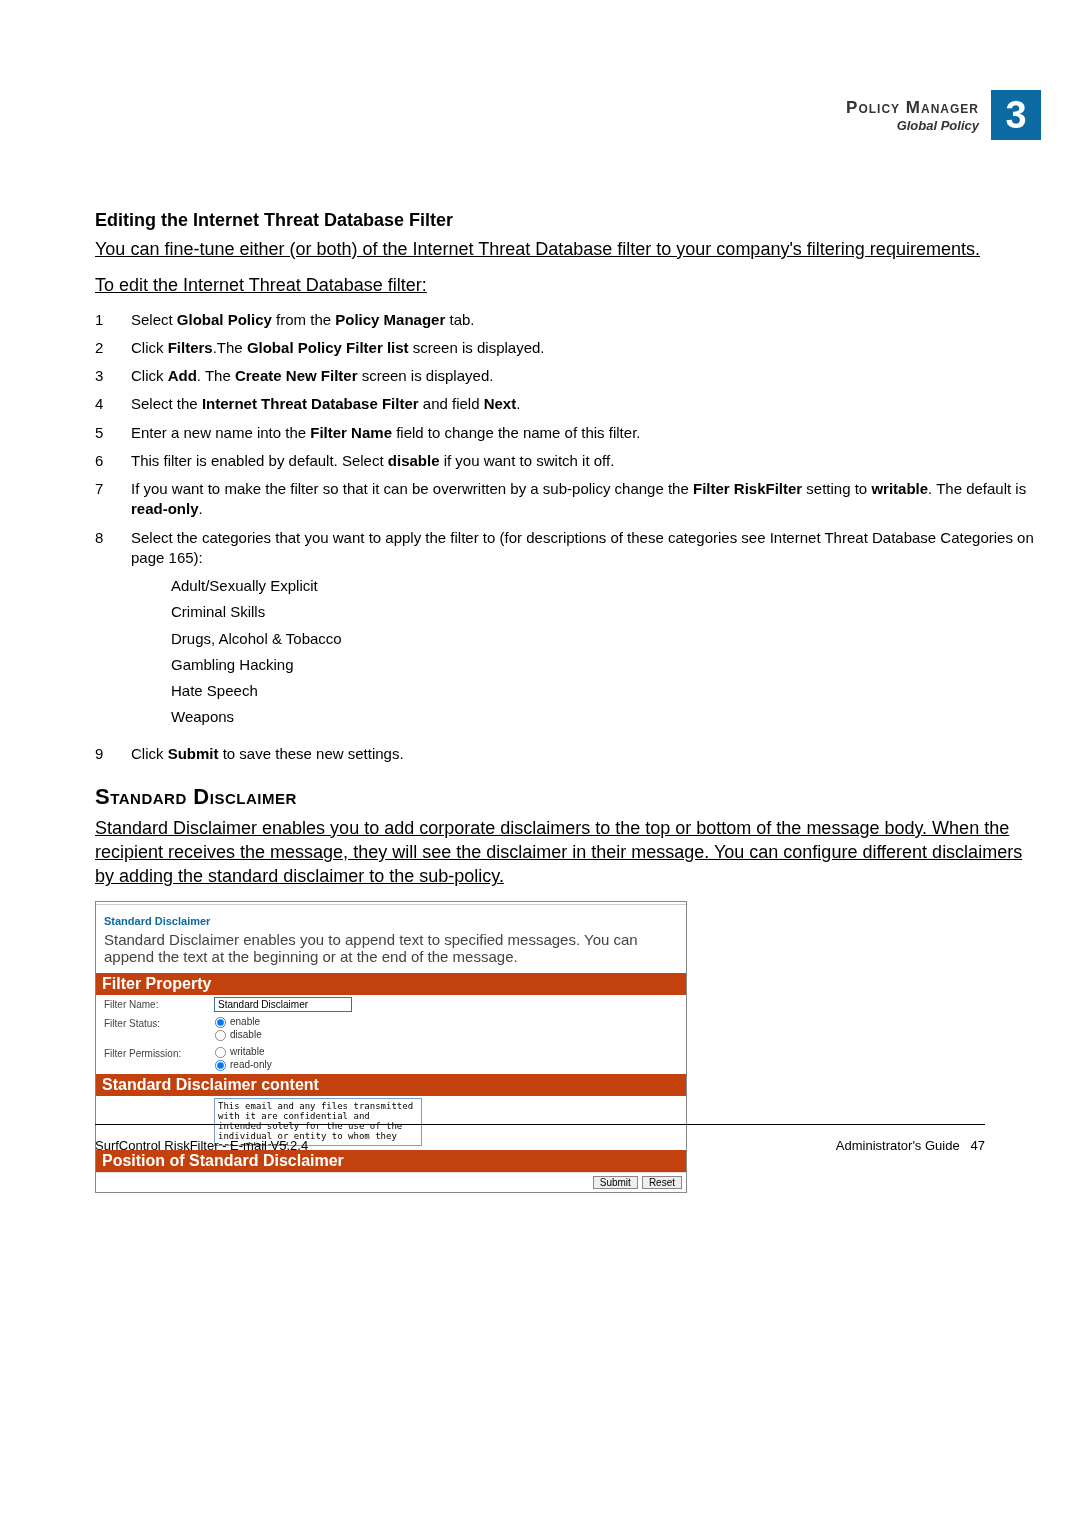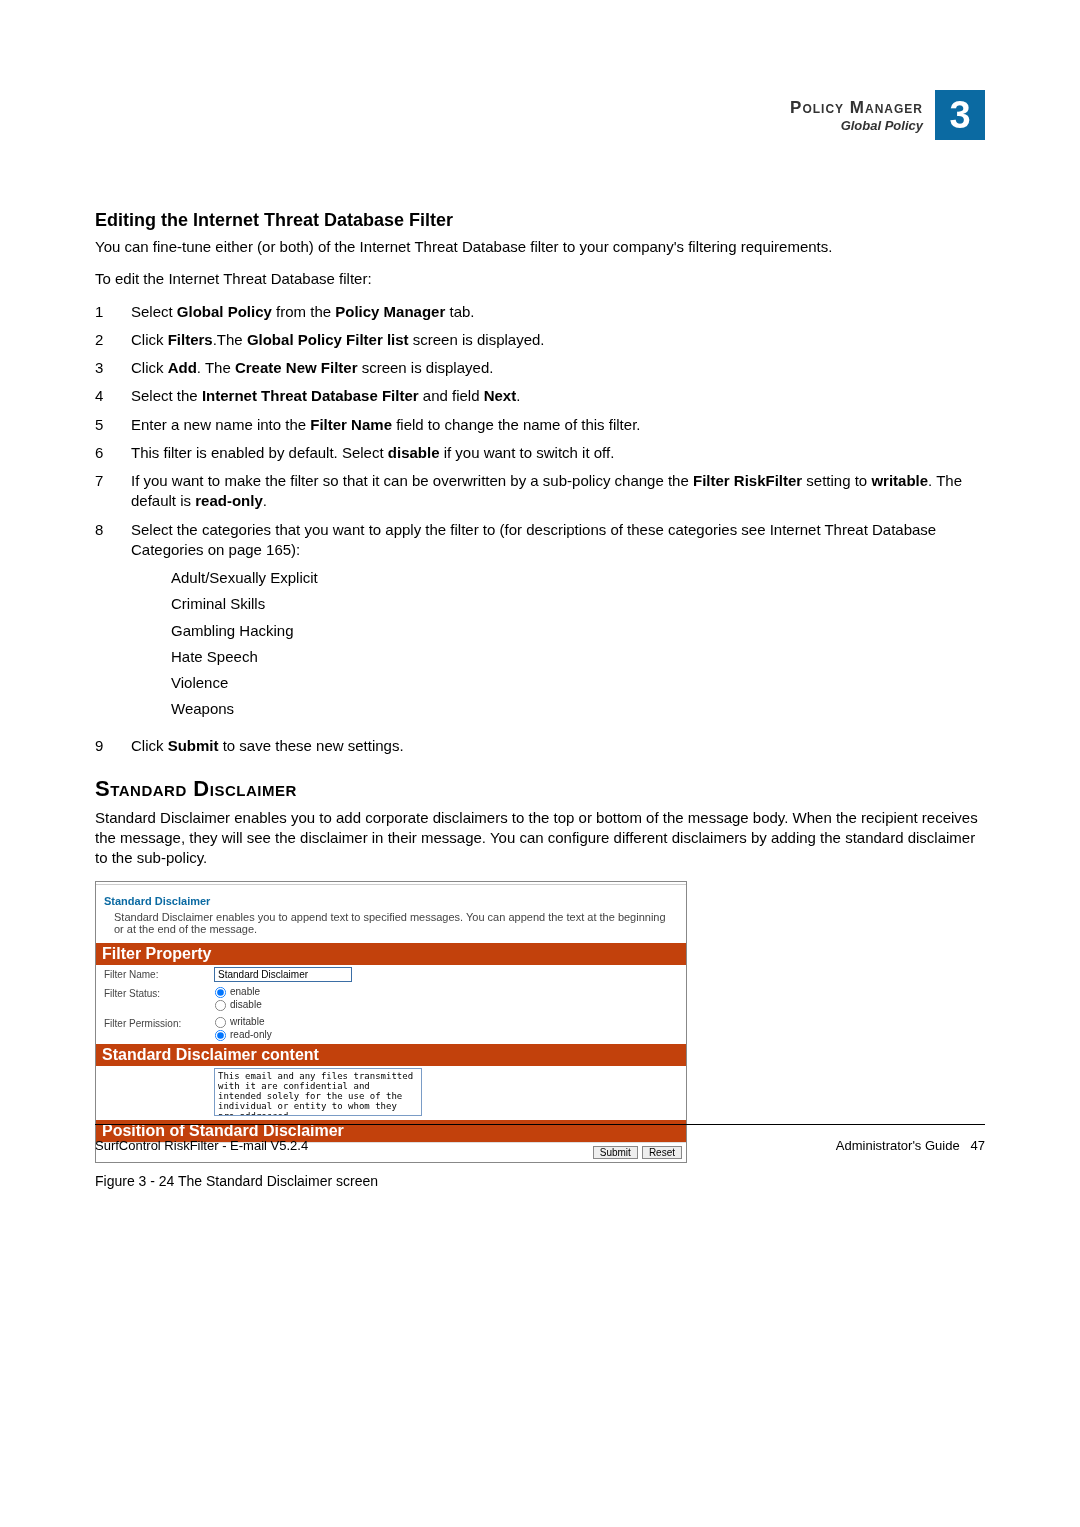--- a/index.html
+++ b/index.html
@@ -7,21 +7,21 @@
     background: #fff;
     font-family: Arial, Helvetica, sans-serif;
     color: #000;
     font-size: 14px;
   }
   .page {
     width: 1080px;
     height: 1203px;
     position: relative;
     box-sizing: border-box;
-    padding: 90px 95px 60px 95px;
+    padding: 90px 39px 60px 95px;
   }
   
   .hdr {
     display: flex;
     justify-content: flex-end;
     align-items: center;
     gap: 12px;
     margin-bottom: 70px;
   }
   .hdr-text { text-align: right; }
@@ -48,21 +48,21 @@
     display: flex;
     align-items: center;
     justify-content: center;
   }
   
   .h3 {
     font-weight: bold;
     font-size: 18px;
     margin: 0 0 6px 0;
   }
-  .para { margin: 0 0 12px 0; line-height: 1.35; font-size: 15px;}
+  .para { margin: 0 0 12px 0; line-height: 1.35; font-size: 18px; text-decoration: underline;}
   .num-list { margin: 0 0 18px 0; padding: 0; list-style: none; }
   .num-list li {
     display: flex;
     gap: 18px;
     margin-bottom: 8px;
     line-height: 1.35;
     font-size: 15px;
   }
   .num-list .num { width: 12px; flex: 0 0 18px; }
   .bullets { list-style: disc; margin: 8px 0 8px 40px; padding: 0; }
@@ -87,23 +87,22 @@
   .shot-title {
     color: #0b6aa2;
     font-weight: bold;
     padding: 10px 8px 4px 8px;
     font-size: 11px;
     border-top:1px solid #ccc;
     margin-top:2px;
   }
   .shot-desc {
     padding: 0 8px 8px 8px;
-    font-size: 11px;
+    font-size: 15px;
     color: #444;
-    margin-left: 10px;
   }
   .section-bar {
     background: #c2410c;
     color: #fff;
     font-weight: bold;
     font-size: 16px;
     padding: 2px 6px;
   }
   .form-row {
     display: flex;
@@ -214,23 +213,23 @@
         <span class="num">7</span>
       <span><span>If you want to make the filter so that it can be overwritten by a sub-policy change the </span><b>Filter RiskFilter</b><span> setting to </span><b>writable</b><span>. The default is </span><b>read-only</b><span>.</span></span>
       </li>
     <li>
         <span class="num">8</span>
       <div style="flex:1">
         <span>Select the categories that you want to apply the filter to (for descriptions of these categories see Internet Threat Database Categories on page 165):</span>
         <ul class="bullets">
           <li>Adult/Sexually Explicit</li>
           <li>Criminal Skills</li>
+          <li>Drugs, Alcohol &amp; Tobacco</li>
           <li>Gambling Hacking</li>
           <li>Hate Speech</li>
-          <li>Violence</li>
           <li>Weapons</li>
         </ul>
       </div>
       </li>
     <li>
         <span class="num">9</span>
       <span><span>Click </span><b>Submit</b><span> to save these new settings.</span></span>
       </li>
   </ul>
 

